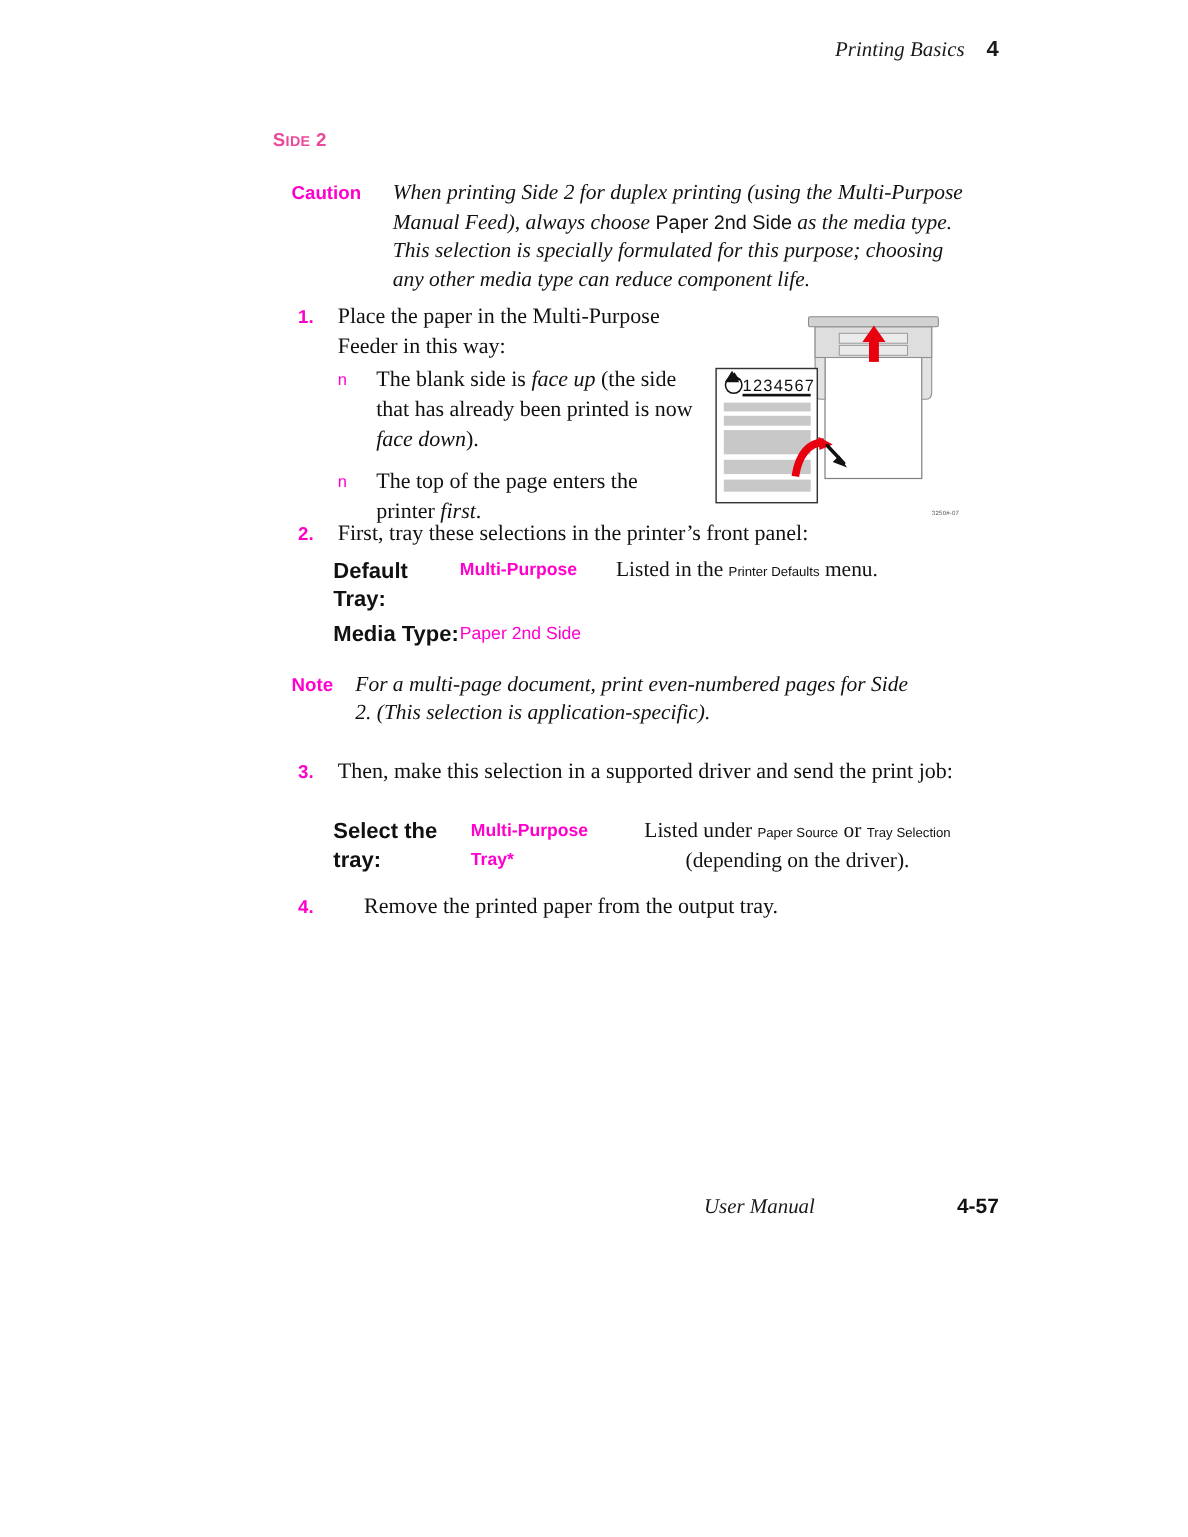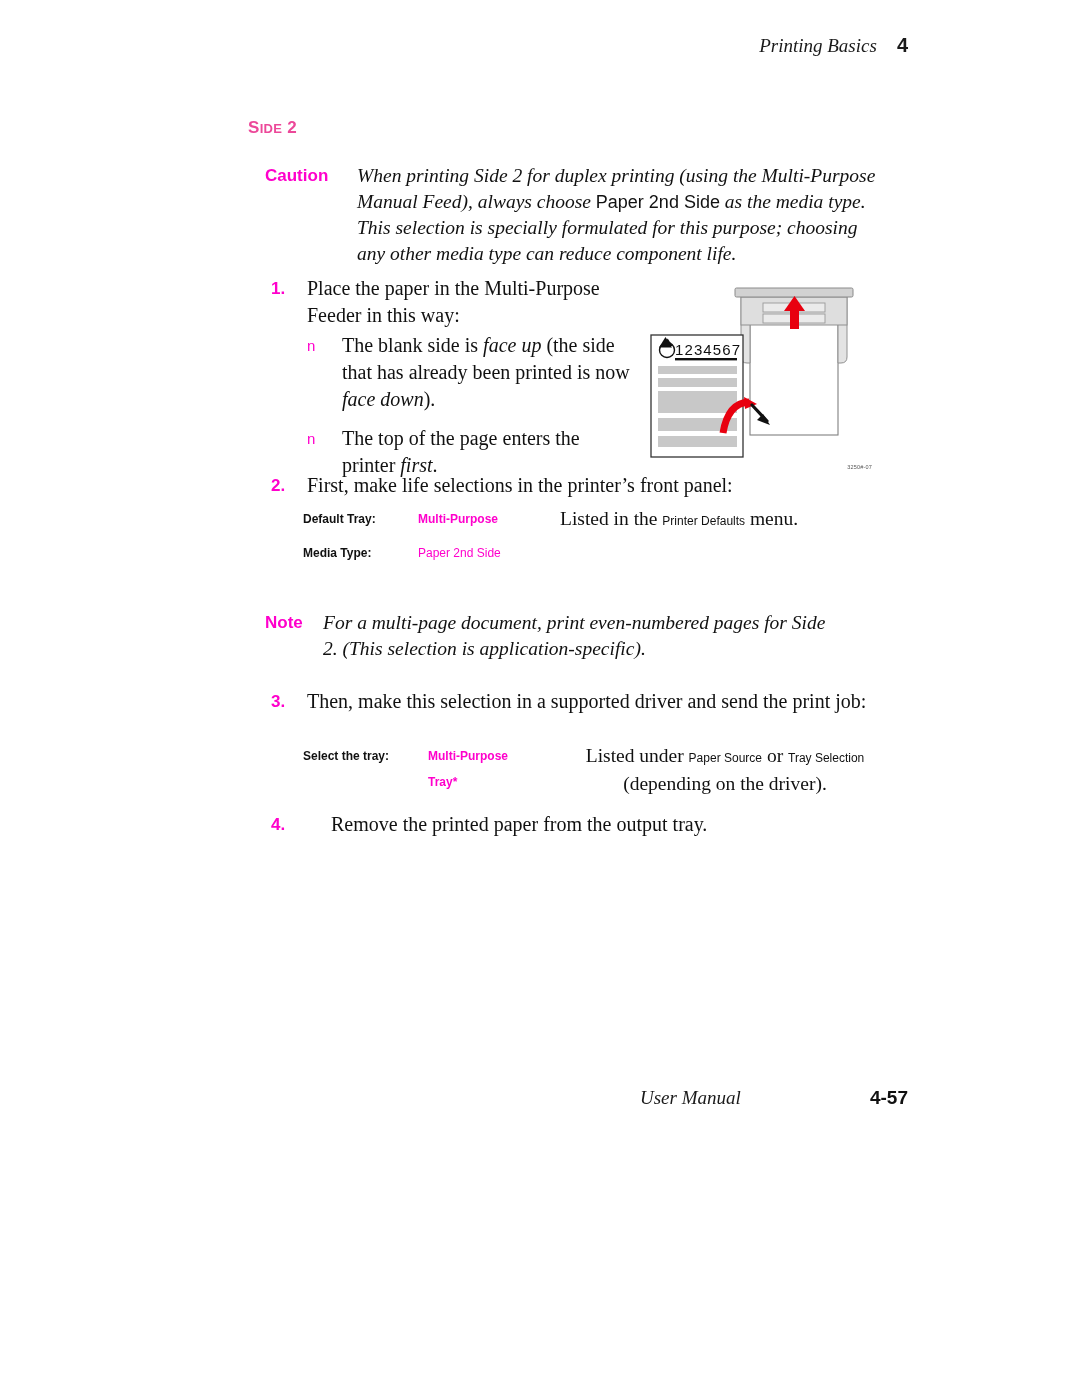--- a/index.html
+++ b/index.html
@@ -156,27 +156,27 @@
     position: absolute;
   }
   .settings-row {
     display: flex;
     align-items: flex-start;
     margin-bottom: 6px;
   }
   .set-label {
     font-family: "Liberation Sans", sans-serif;
     font-weight: bold;
-    font-size: 12px;
+    font-size: 20px;
     line-height: 26px;
     color: #111111;
   }
   .set-value {
     font-family: "Liberation Sans", sans-serif;
-    font-size: 12px;
+    font-size: 16px;
     line-height: 26px;
     color: #ff00cc;
   }
   .set-value.bold { font-weight: bold; }
   .set-desc {
     font-family: "Liberation Serif", serif;
     font-size: 19.5px;
     line-height: 26px;
     color: #111111;
   }
@@ -314,21 +314,21 @@
       <g>
         <path d="M107 120 L122 136" stroke="#111111" stroke-width="3.2" stroke-linecap="round" fill="none"></path>
         <polygon points="125,140 112,135 118,129" fill="#111111"></polygon>
       </g>
     </svg>
     <div class="fig-caption">3250#-07</div>
   </div>
 
   <div class="step" id="step-2">
     <div class="step-num">2.</div>
-    <div class="step-text">First, make life selections in the printer’s front panel:</div>
+    <div class="step-text">First, tray these selections in the printer’s front panel:</div>
   </div>
 
   <div class="settings" id="settings-front-panel">
     <div class="settings-row">
       <div class="set-label">Default Tray:</div>
       <div class="set-value bold">Multi-Purpose</div>
       <div class="set-desc"><span>Listed in the </span><span class="ui">Printer Defaults</span><span> menu.</span></div>
     </div>
     <div class="settings-row">
       <div class="set-label">Media Type:</div>

